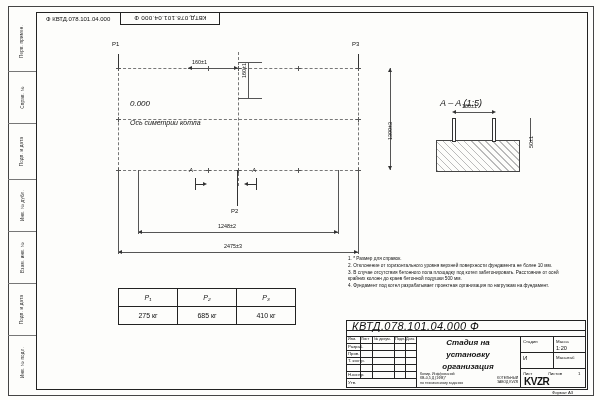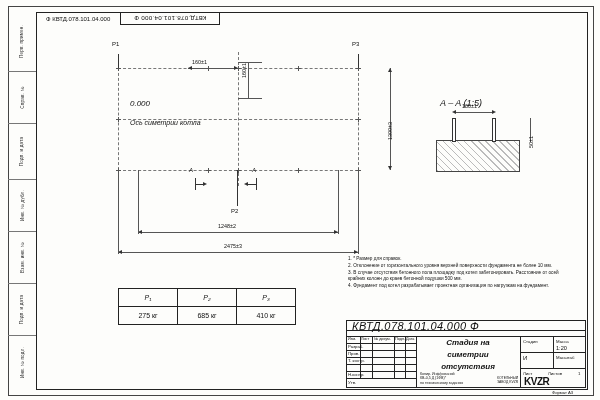--- a/index.html
+++ b/index.html
@@ -234,22 +234,22 @@
   <div class="tbline" style="left:346px;top:336px;width:240px;height:1px;"></div>
   <div class="tbline" style="left:416px;top:336px;width:1px;height:52px;"></div>
   <div class="tbline" style="left:520px;top:336px;width:1px;height:52px;"></div>
   <div class="tbline" style="left:520px;top:352px;width:66px;height:1px;"></div>
   <div class="tbline" style="left:520px;top:368px;width:66px;height:1px;"></div>
   <div class="tbline" style="left:553px;top:336px;width:1px;height:16px;"></div>
   <div class="tbline" style="left:553px;top:352px;width:1px;height:16px;"></div>
   <div class="tbline" style="left:346px;top:378px;width:70px;height:1px;"></div>
 
   <div class="tname" style="left:420px;top:338px;width:96px;">Стадия на</div>
-  <div class="tname" style="left:420px;top:350px;width:96px;">симетрии</div>
-  <div class="tname" style="left:420px;top:362px;width:96px;">отсутствия</div>
+  <div class="tname" style="left:420px;top:350px;width:96px;">установку</div>
+  <div class="tname" style="left:420px;top:362px;width:96px;">организация</div>
 
   <div class="tbtxt" style="left:523px;top:339px;">Стадия</div>
   <div class="tbtxt" style="left:556px;top:339px;">Масса</div>
   <div class="tbtxt" style="left:523px;top:355px;font-size:6px;">И</div>
   <div class="tbtxt" style="left:556px;top:355px;">Масштаб</div>
   <div class="tbtxt" style="left:556px;top:345px;font-size:5.6px;">1:20</div>
   <div class="tbtxt" style="left:523px;top:371px;">Лист</div>
   <div class="tbtxt" style="left:548px;top:371px;">Листов</div>
   <div class="tbtxt" style="left:578px;top:371px;">1</div>
 

